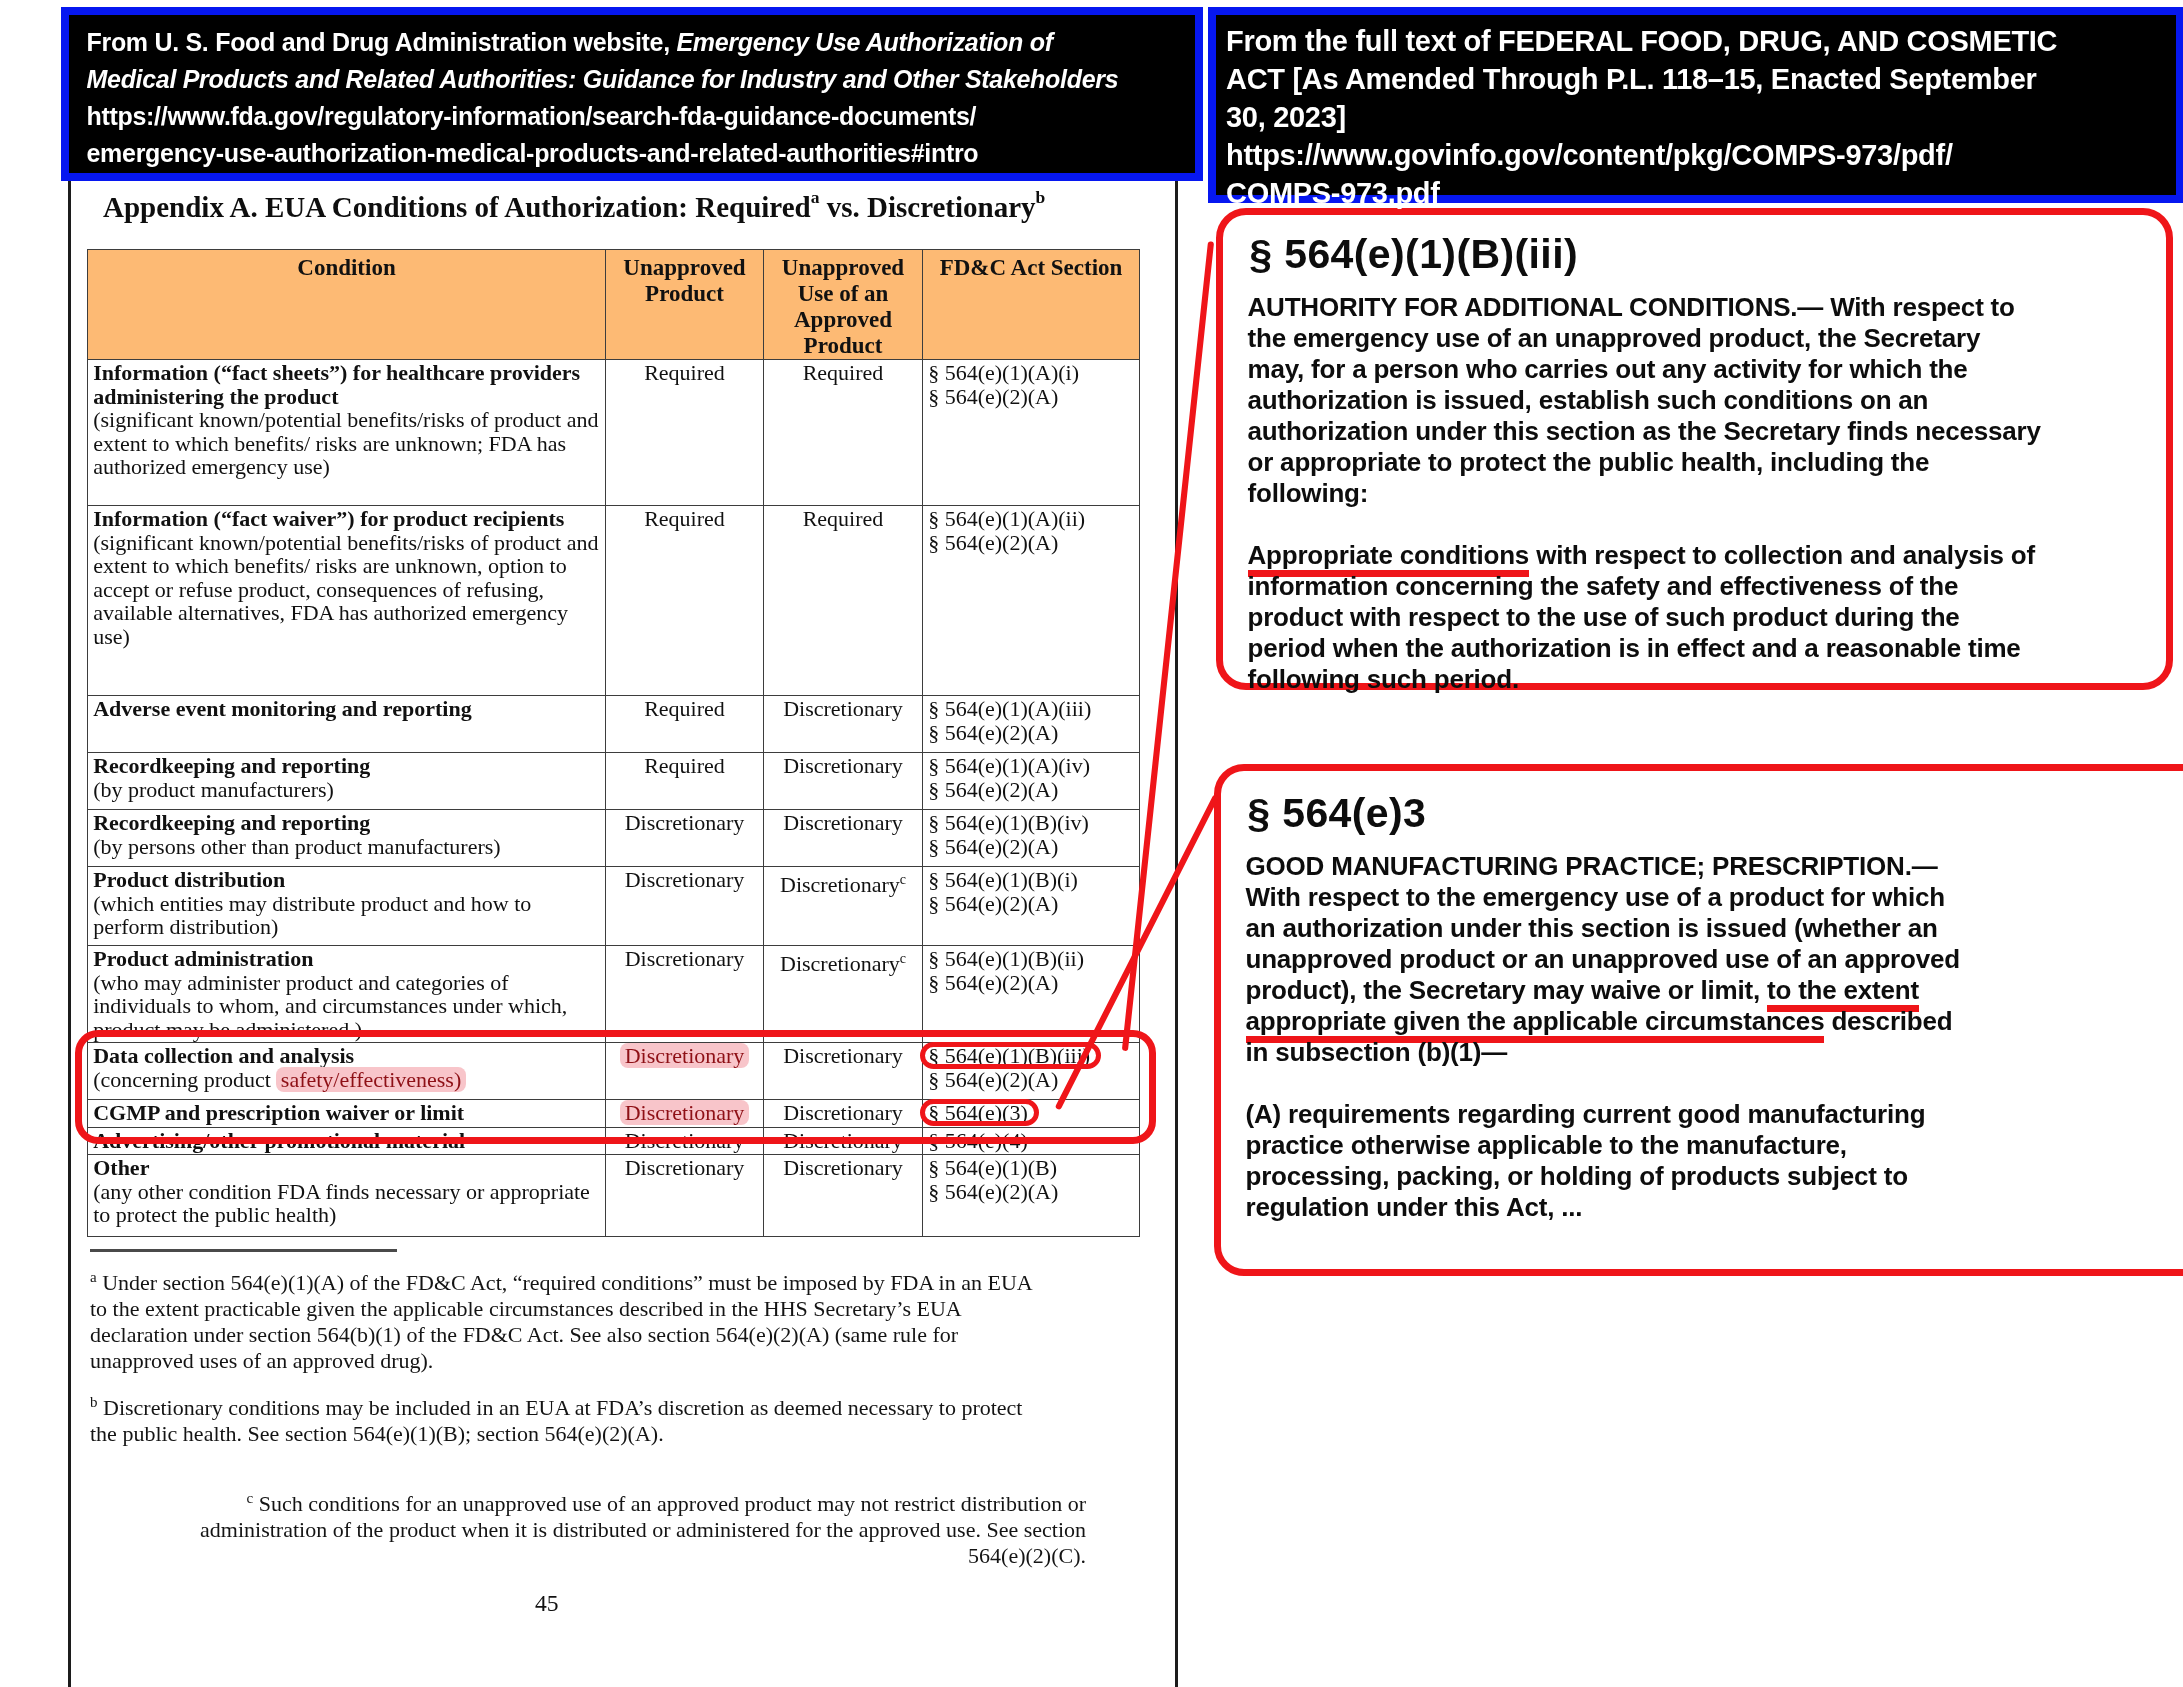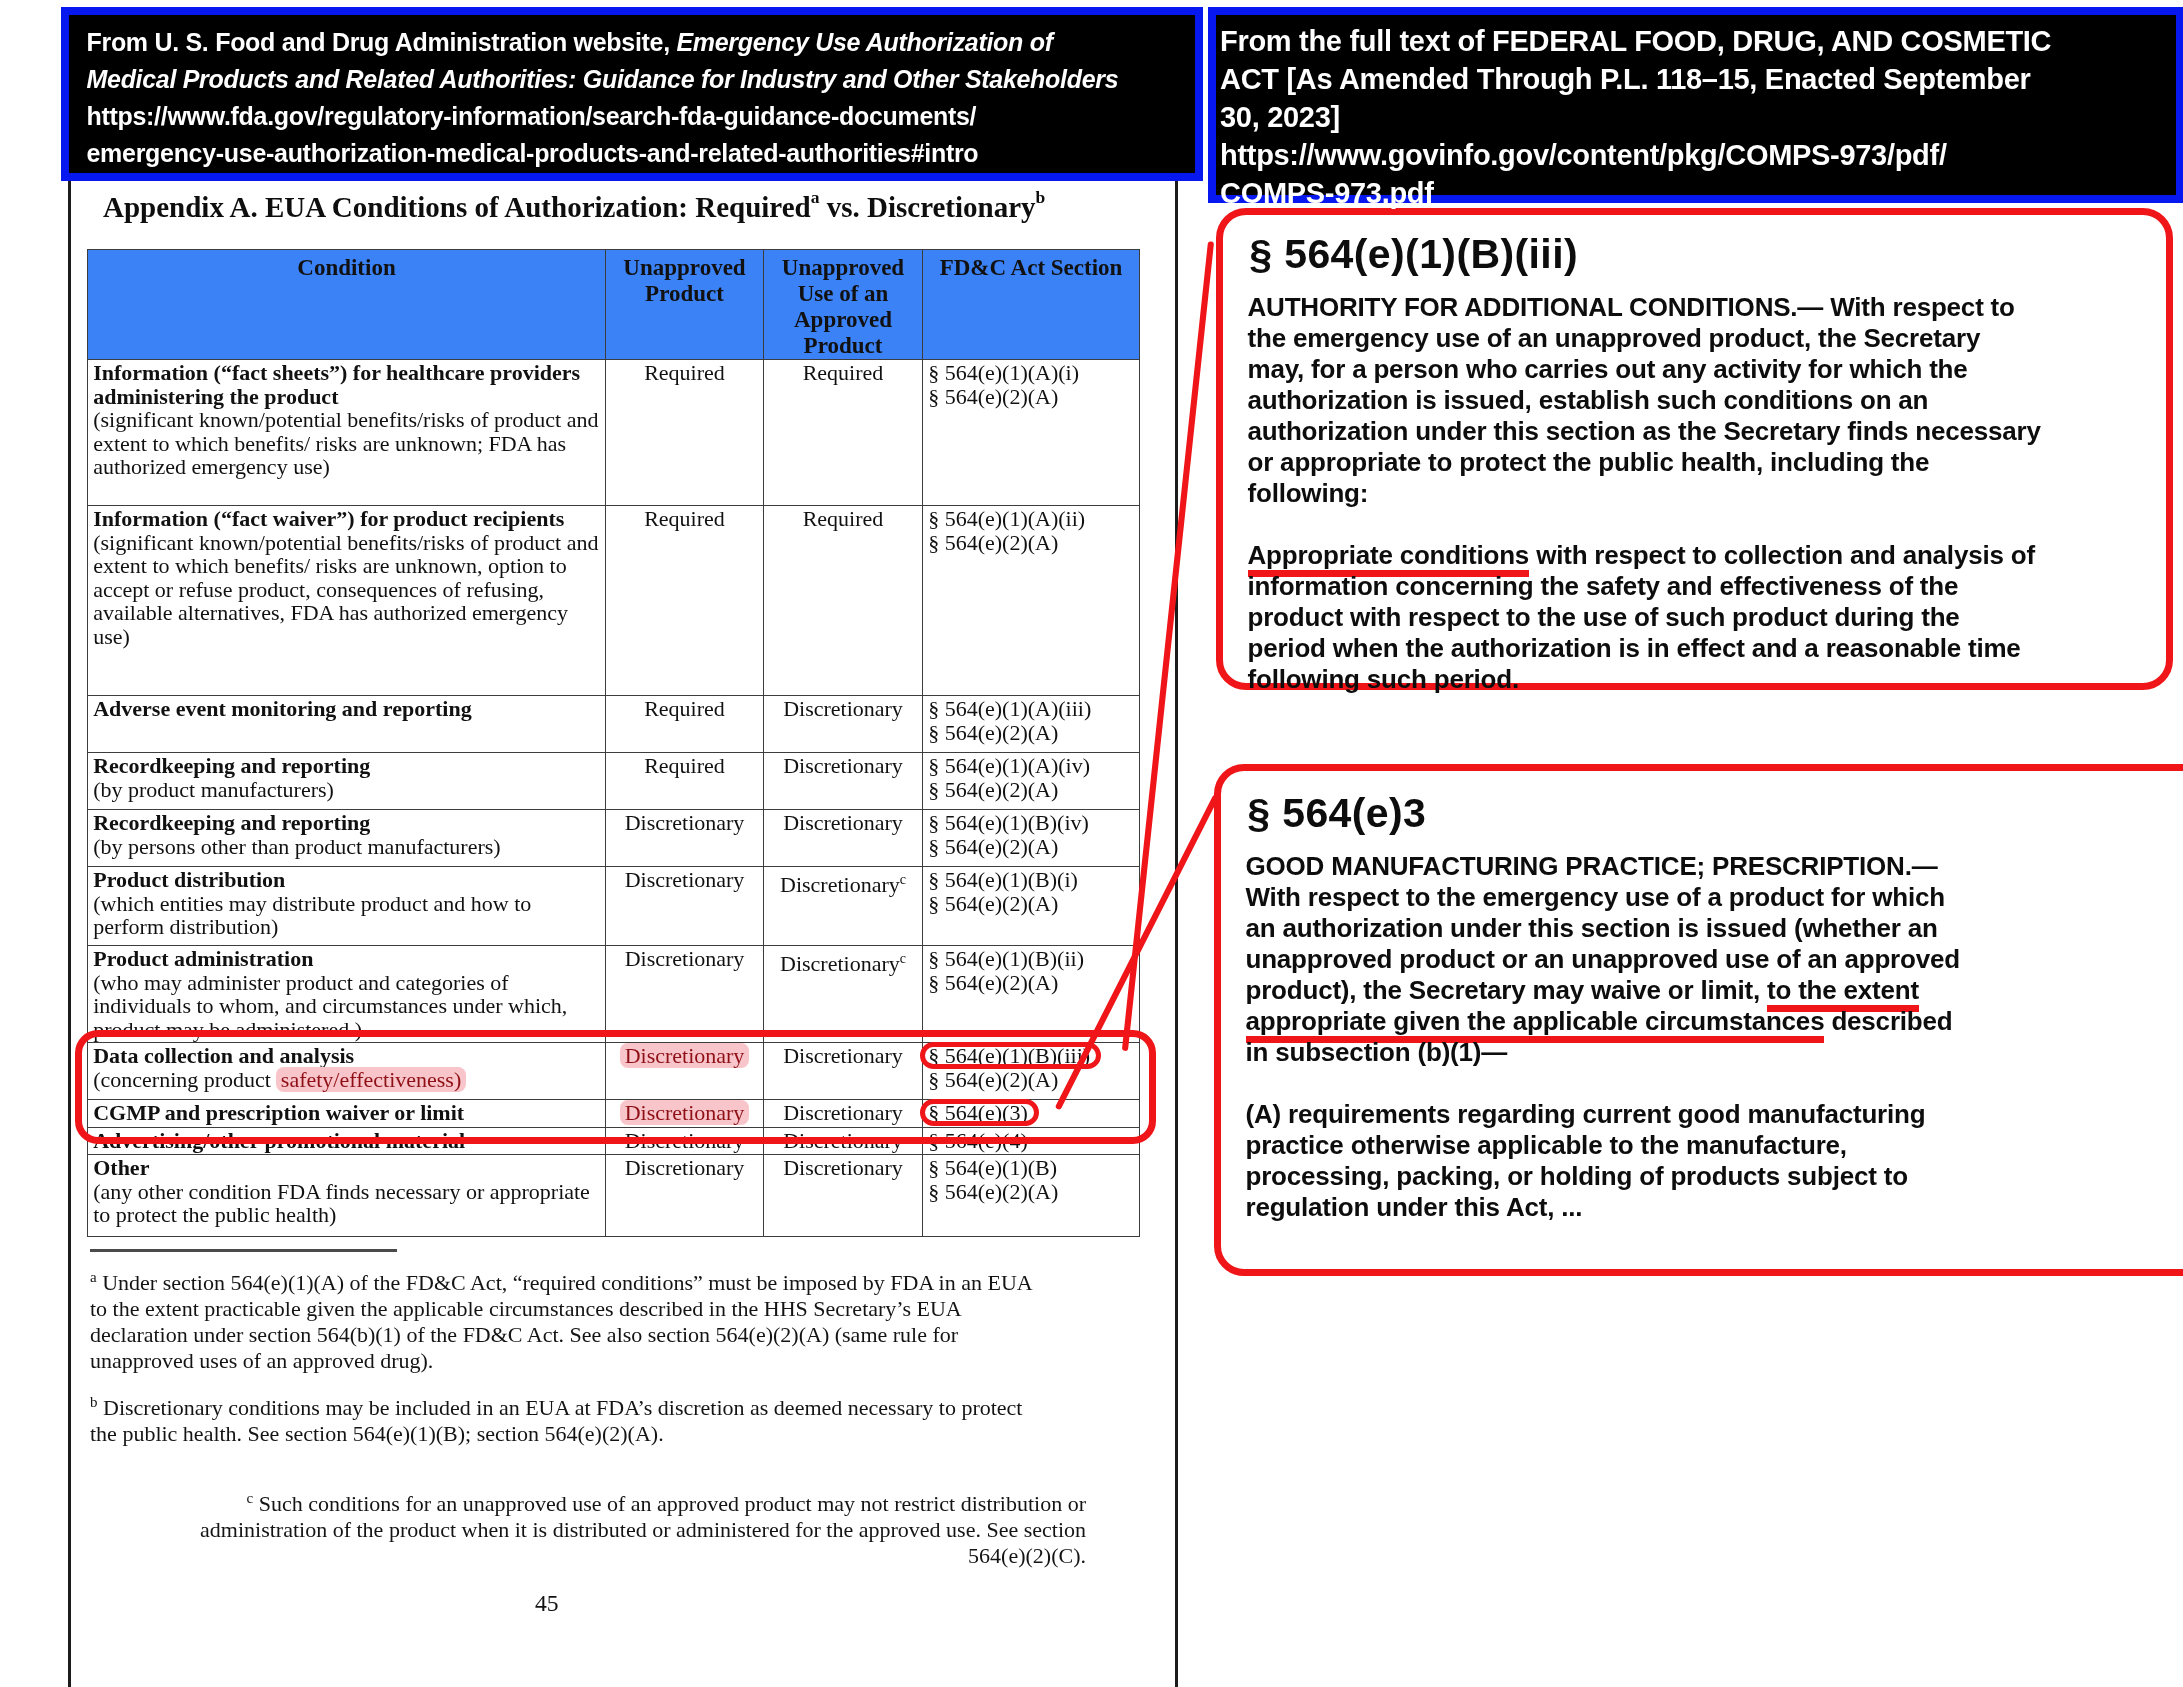--- a/index.html
+++ b/index.html
@@ -10,31 +10,31 @@
   #edge-right{left:1175px;}
 
   
   .bluebox{position:absolute;box-sizing:border-box;background:#000;border:8.7px solid #0617f0;
            color:#fff;font-family:"Liberation Sans",sans-serif;font-weight:bold;
            white-space:pre-line;z-index:4;}
   #src-left{left:61px;top:7px;width:1142px;height:174px;font-size:25px;line-height:37px;
             padding:8.7px 17.5px;letter-spacing:-0.3px;}
   #src-left .it{font-style:italic;text-align:center;}
   #src-right{left:1208px;top:7px;width:976px;height:196px;font-size:29px;line-height:38px;
-             padding:7px 4px;letter-spacing:-0.3px;}
+             padding:7px 10px;letter-spacing:-0.3px;}
 
   
   .appendix-title{position:absolute;left:103px;top:190px;width:1066px;font-size:29px;
                   font-weight:bold;color:#0e0e0e;}
   .appendix-title sup{font-size:17.5px;position:relative;top:-3.5px;}
 
   #eua-table{position:absolute;left:87px;top:249px;width:1052px;border-collapse:collapse;
              table-layout:fixed;z-index:1;}
   #eua-table th,#eua-table td{border:1.7px solid #3d3d3d;vertical-align:top;}
-  #eua-table thead th{background:#3b82f6;font-size:23px;line-height:26px;font-weight:bold;
+  #eua-table thead th{background:#fdba74;font-size:23px;line-height:26px;font-weight:bold;
                       padding:5.2px 3.5px 0 3.5px;text-align:center;height:98px;}
   #eua-table td{font-size:22px;line-height:23.6px;padding:0.9px 5.2px;}
   td.c1{padding-left:11.4px;white-space:pre-line;}
   .cond-b{font-weight:bold;}
   td.c2,td.c3{text-align:center;}
   td.c4{white-space:pre-line;padding-left:8.7px;}
   td sup{font-size:14px;}
   .hl{background:#f8c5ca;color:#8e1016;border-radius:7.9px;padding:0 4.4px;}
   .oval{position:relative;display:inline-block;}
   .oval::after{content:"";position:absolute;left:-8.7px;right:-11.4px;top:-2.6px;bottom:-0.9px;

